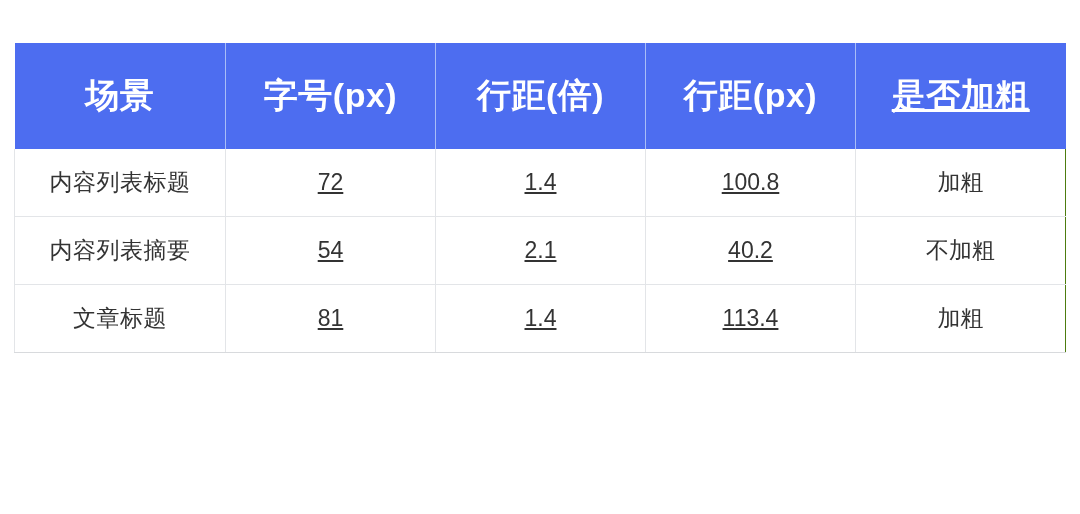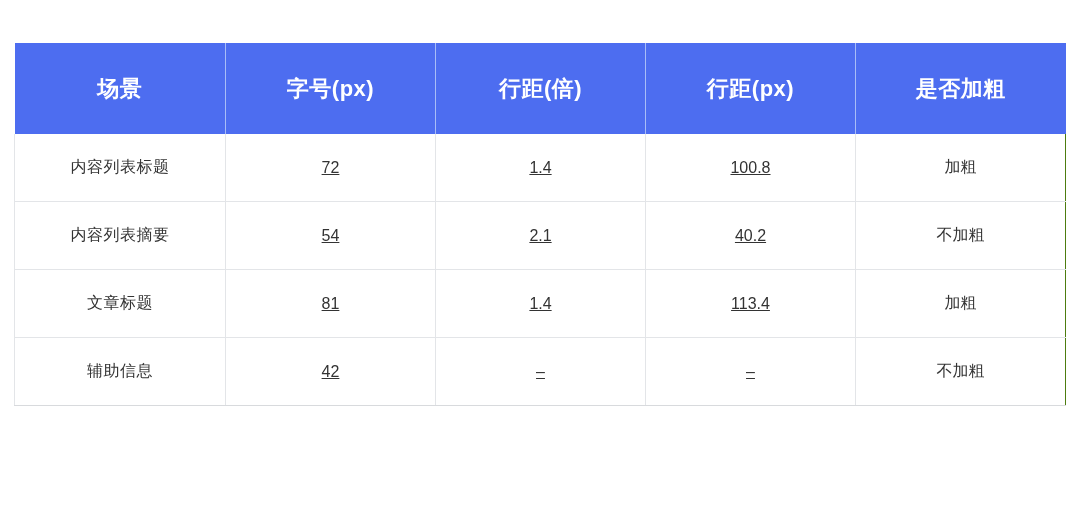--- a/index.html
+++ b/index.html
@@ -27,40 +27,41 @@
     border-collapse: collapse;
     table-layout: fixed;
   }
   .spec-table col.c-scene   { width: 211px; }
   .spec-table col.c-size    { width: 210px; }
   .spec-table col.c-lhmul   { width: 210px; }
   .spec-table col.c-lhpx    { width: 210px; }
   .spec-table col.c-bold    { width: 210px; }
 
   .spec-table thead th {
-    height: 91px;
+    height: 106px;
     background: #4d6df0;
     color: #ffffff;
-    font-size: 22px;
+    font-size: 34px;
     font-weight: bold;
     text-align: center;
     vertical-align: middle;
     padding: 0;
     border-right: 1px solid #a9bdf7;
     letter-spacing: 0.5px;
   }
   .spec-table thead th:last-child {
     border-right: none;
+    text-decoration: underline;
   }
 
   .spec-table tbody td {
     height: 67px;
     background: #ffffff;
     color: #333333;
-    font-size: 16px;
+    font-size: 23px;
     font-weight: normal;
     text-align: center;
     vertical-align: middle;
     padding: 0;
     border-right: 1px solid #e3e5e8;
     border-bottom: 1px solid #e3e5e8;
   }
   .spec-table tbody td:first-child {
     border-left: 1px solid #e3e5e8;
   }
@@ -112,23 +113,16 @@
         <td class="cell-num">40.2</td>
         <td>不加粗</td>
       </tr>
       <tr>
         <td class="cell-scene">文章标题</td>
         <td class="cell-num">81</td>
         <td class="cell-num">1.4</td>
         <td class="cell-num">113.4</td>
         <td>加粗</td>
       </tr>
-      <tr>
-        <td class="cell-scene">辅助信息</td>
-        <td class="cell-num">42</td>
-        <td class="cell-num">–</td>
-        <td class="cell-num">–</td>
-        <td>不加粗</td>
-      </tr>
     </tbody>
   </table>
 
 </div>
 
 </body></html>

